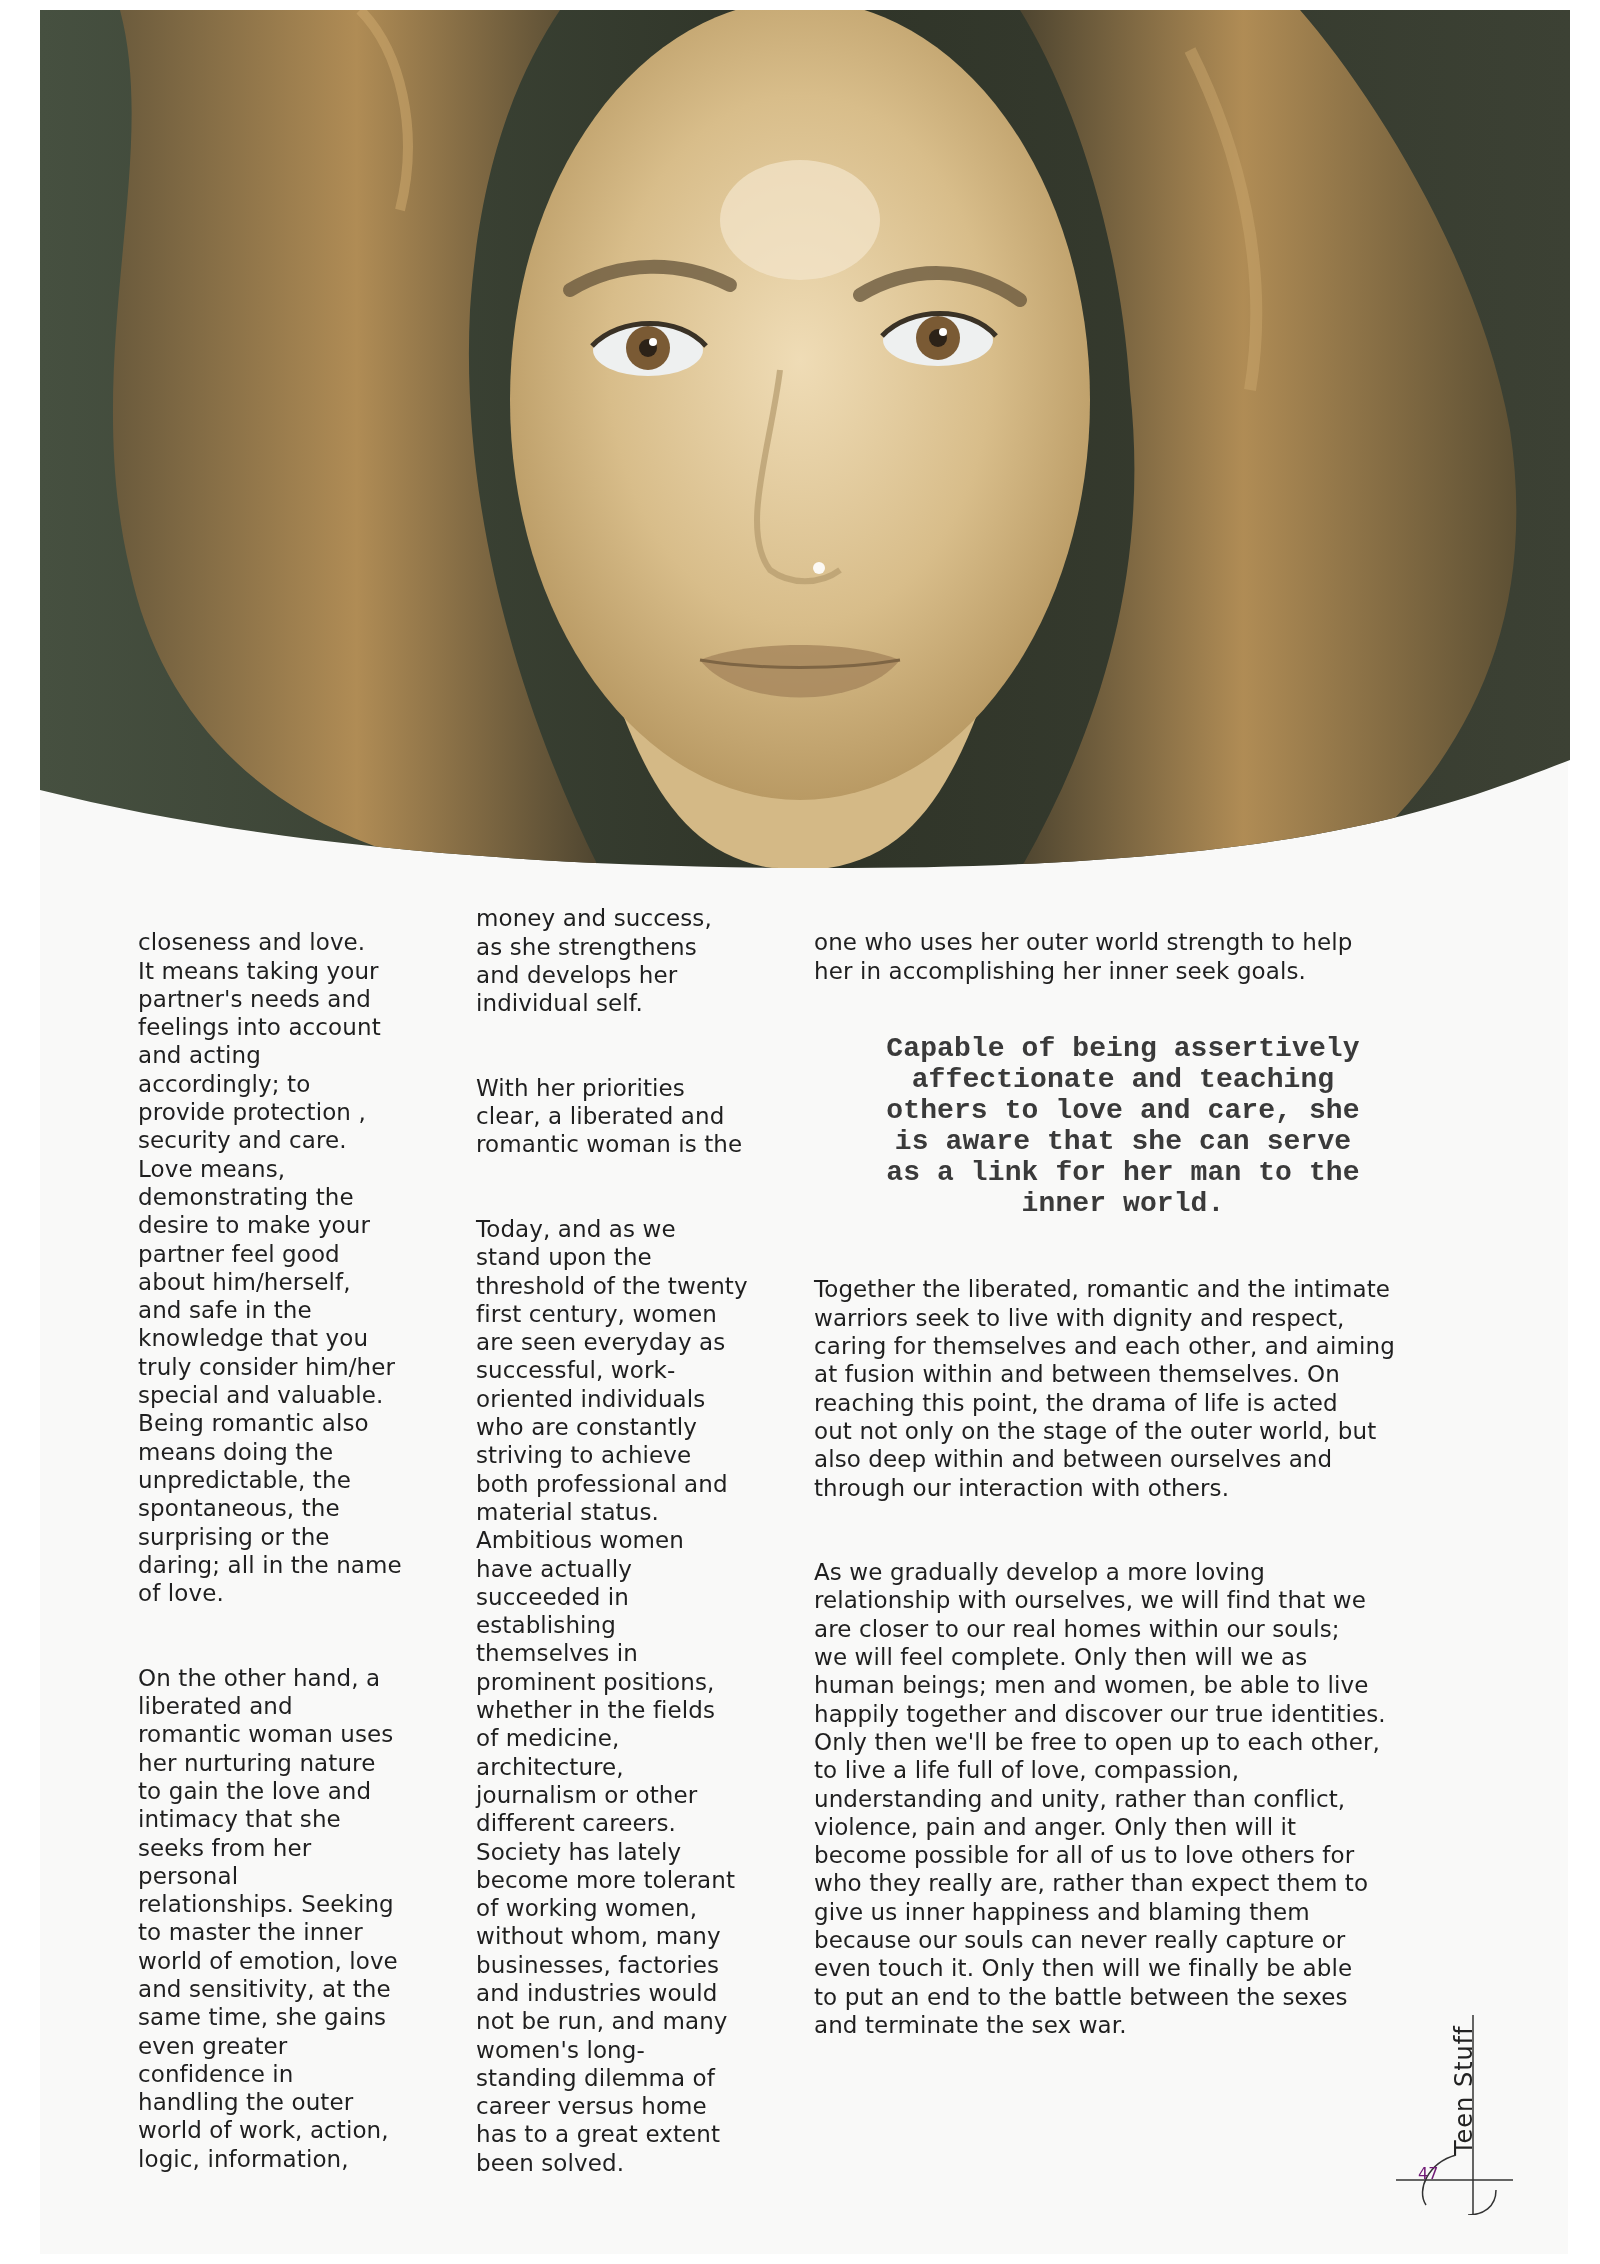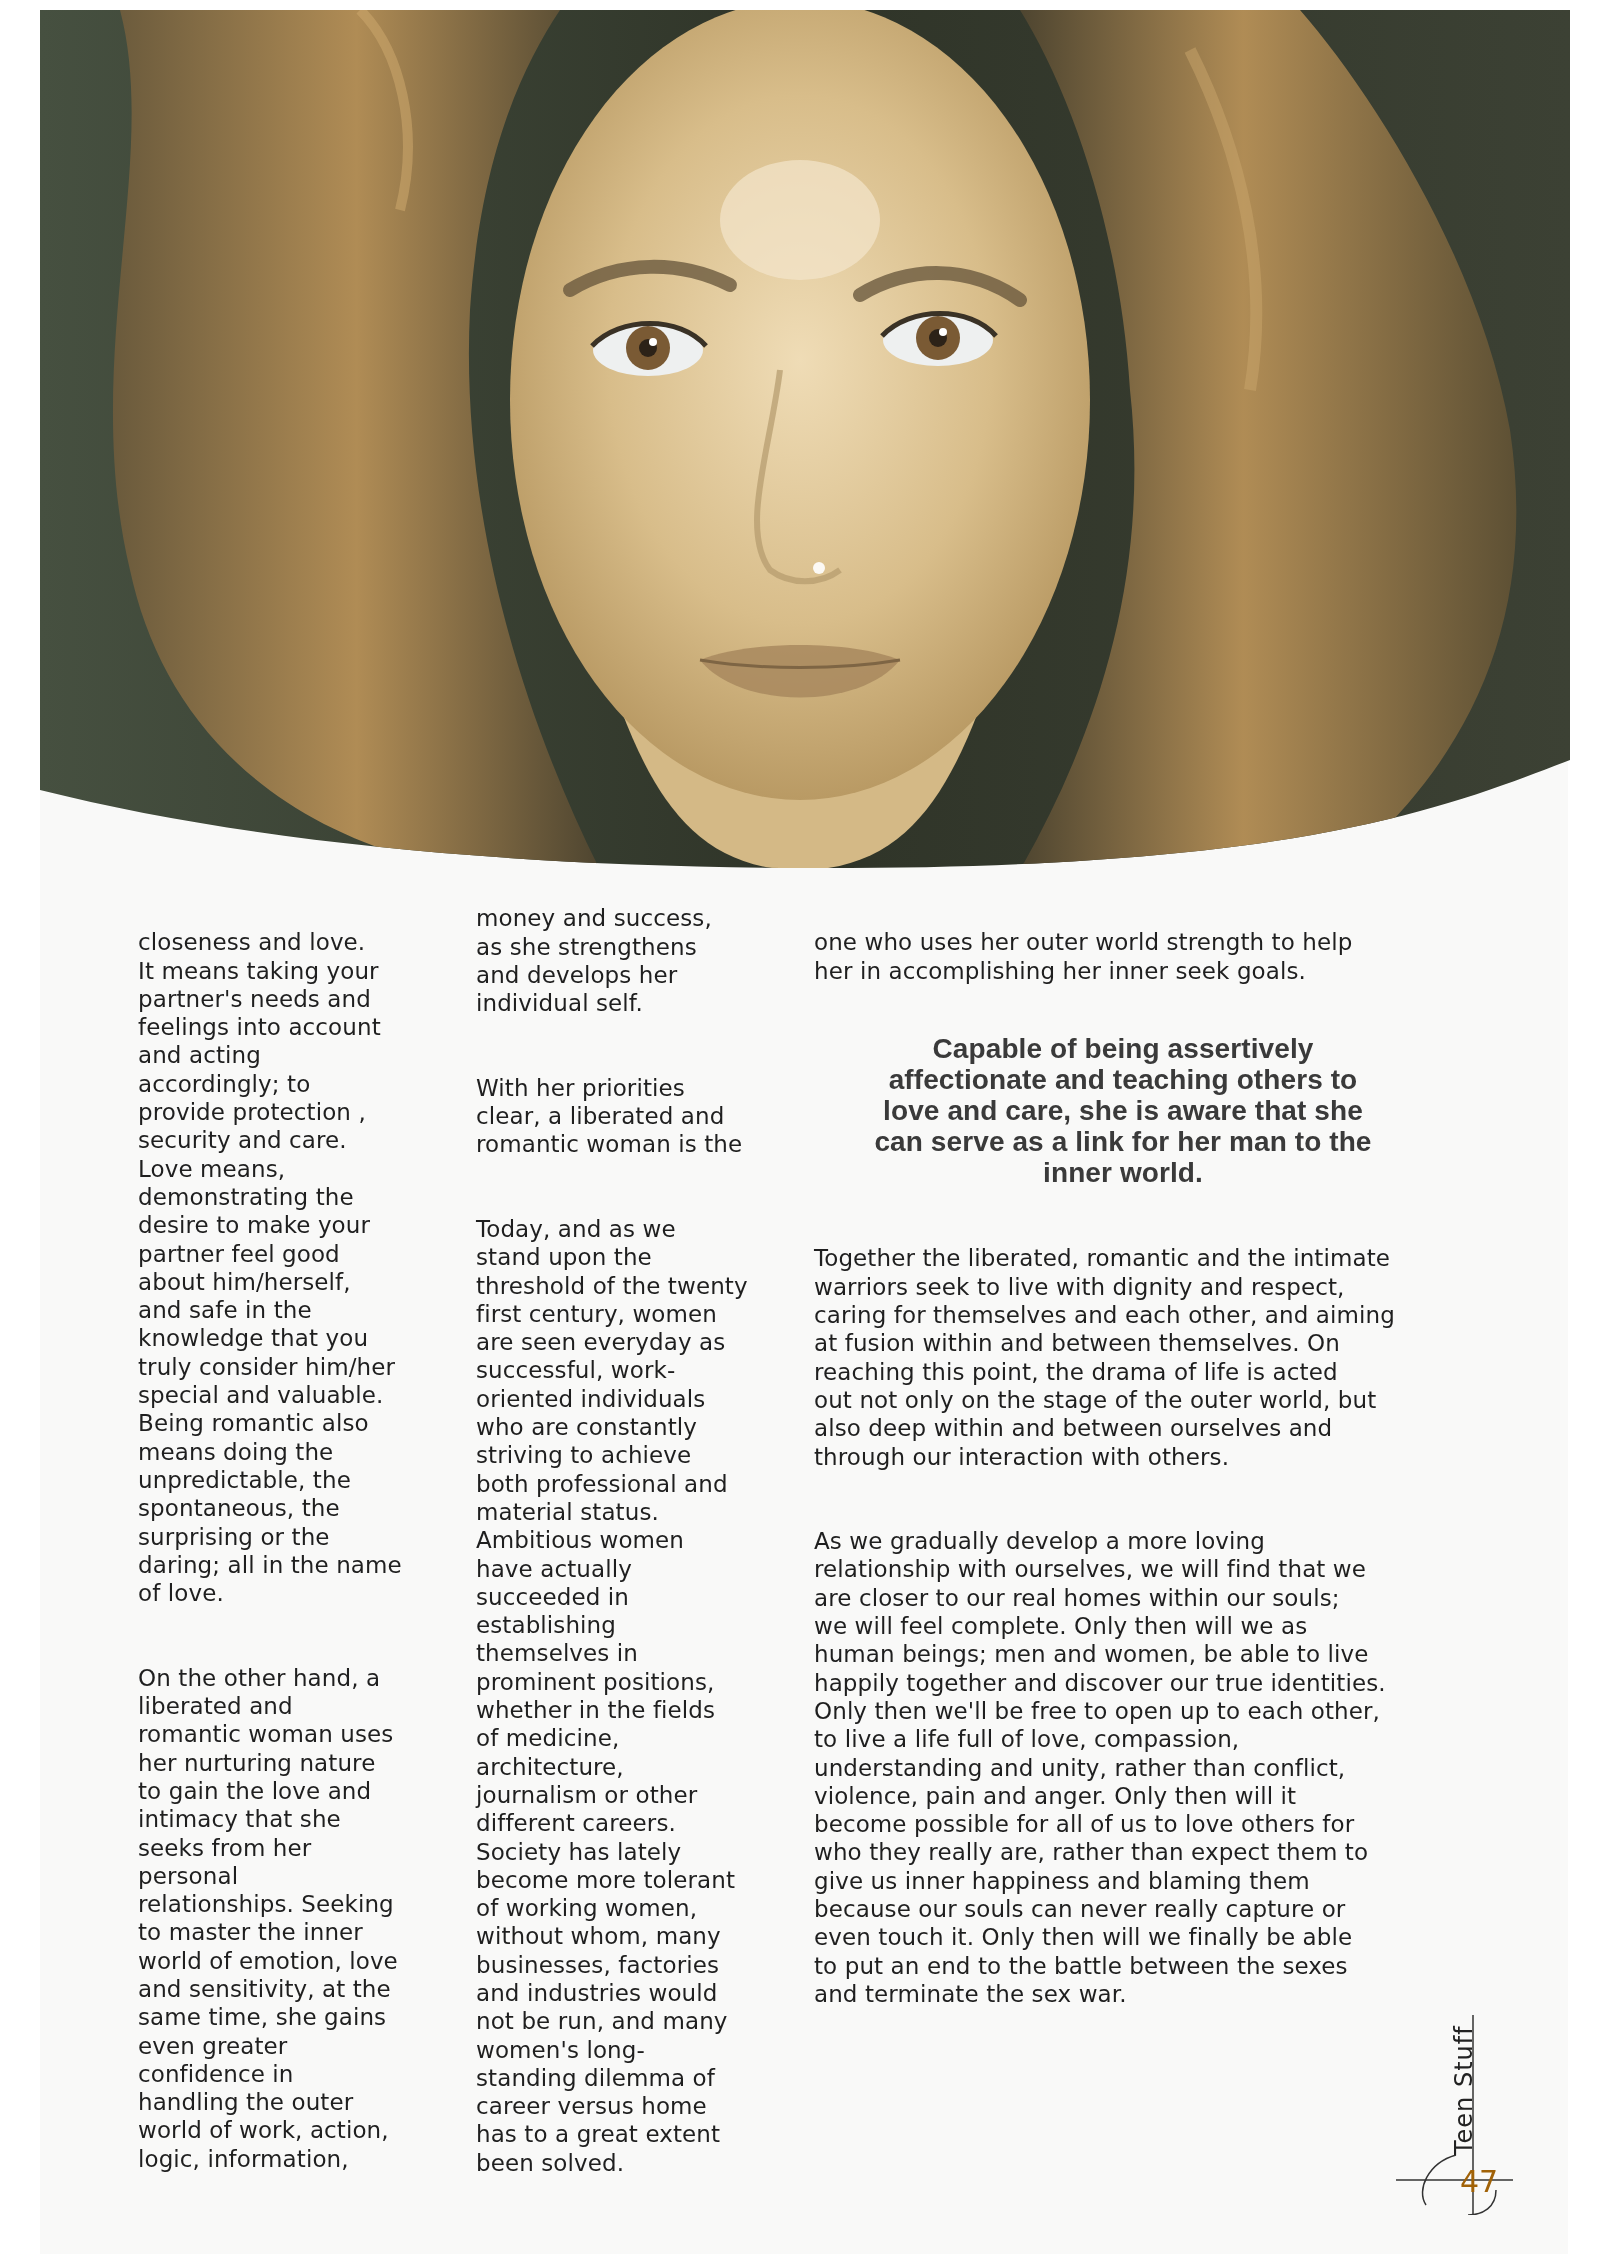--- a/index.html
+++ b/index.html
@@ -21,34 +21,34 @@
     font-size: 24px; line-height: 28.3px; letter-spacing: 0.1px;
     white-space: pre-line;
   }
   .col p { margin: 0 0 28px 12px; }
   .col1 { left: 126px; top: 900px; width: 300px; font-size: 23px; }
   .col2 { left: 464px; top: 876px; width: 296px; font-size: 23px; }
   .col3 { left: 802px; top: 900px; width: 630px; font-size: 23px; line-height: 28.3px; }
   .col3 .intro { margin-bottom: 20px; }
   .pullquote {
     text-align: center; font-weight: bold; color: #3a3a3a;
-    font-family: Liberation Sans, sans-serif; font-size: 28px; line-height: 31px;
+    font-family: Liberation Mono, monospace; font-size: 28px; line-height: 31px;
     margin: 0 0 6px 0; padding: 0 60px; white-space: normal;
   }
   
   .folio { position: absolute; left: 1378px; top: 1995px; width: 140px; height: 220px; }
   .folio-label {
     position: absolute; left: 1450px; top: 2155px;
     transform-origin: left top; transform: rotate(-90deg);
     font-family: "DejaVu Sans", sans-serif; font-size: 24px; color: #222;
     letter-spacing: 1px; white-space: nowrap;
   }
   .folio-num {
-    position: absolute; left: 1460px; top: 2164px;
-    font-family: "DejaVu Sans", sans-serif; font-size: 30px; color: #a16207;
+    position: absolute; left: 1418px; top: 2164px;
+    font-family: "DejaVu Sans", sans-serif; font-size: 16px; color: #701a75;
   }
 </style>
 </head>
 <body>
 
 <div class="page"></div>
 
 <div class="photo">
   <svg width="1530" height="860" viewBox="0 0 1530 860" xmlns="http://www.w3.org/2000/svg">
     <defs>

